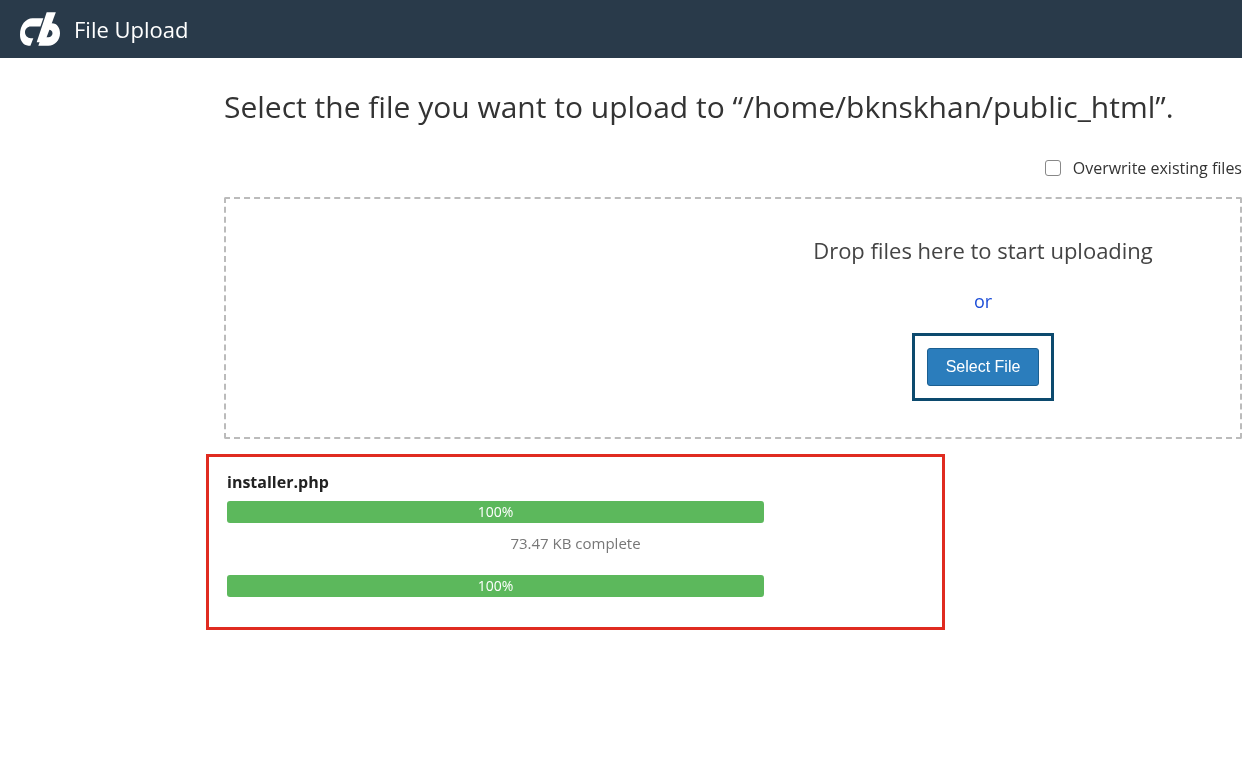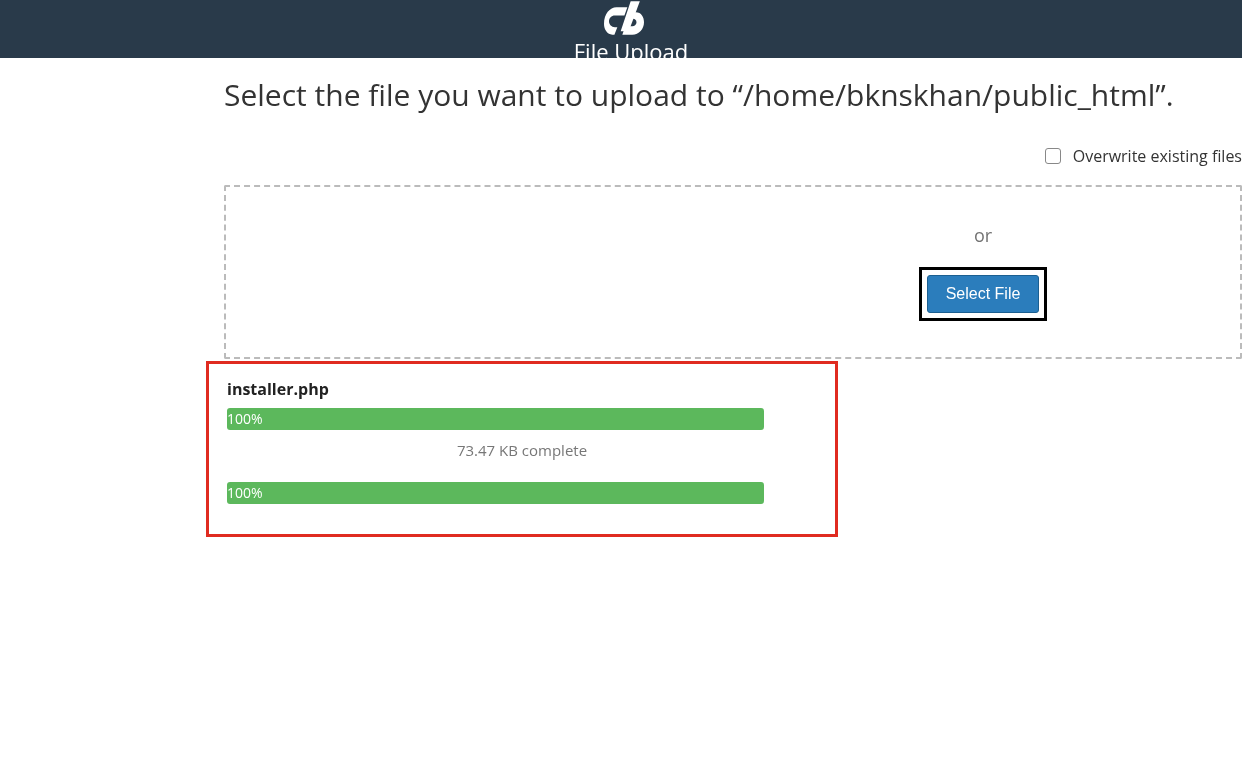--- a/index.html
+++ b/index.html
@@ -13,41 +13,40 @@
       color: #333;
       width: 1242px;
     }
     .header {
       background: #293a4a;
       color: #fff;
       height: 58px;
       display: flex;
       align-items: center;
       padding-left: 20px;
-      flex-direction: column;
     }
     .logo-icon {
       width: 40px;
       height: 36px;
       margin-right: 14px;
       flex-shrink: 0;
     }
     .header-title {
       font-size: 22px;
       font-weight: 400;
     }
     .content {
       padding-left: 224px;
       padding-right: 0;
     }
     .page-heading {
       font-size: 30px;
       font-weight: 400;
       color: #333;
-      margin-top: 16px;
+      margin-top: 28px;
       margin-bottom: 26px;
     }
     .info-box {
       background: #d9edf7;
       border-left: 5px solid #3498db;
       padding: 20px 24px;
       font-size: 16px;
       color: #333;
     }
     .overwrite-row {
@@ -78,60 +77,61 @@
       position: relative;
     }
     .dropzone-text {
       font-size: 22px;
       color: #444;
       margin-bottom: 24px;
       margin-left: 500px;
     }
     .dropzone-or {
       font-size: 18px;
-      color: #737373;
+      color: #1d4ed8;
       margin-bottom: 20px;
       margin-left: 500px;
     }
     .select-file-wrap {
       display: inline-block;
-      border: 3px solid #000000;
-      padding: 5px;
+      border: 3px solid #0c4a6e;
+      padding: 12px;
       margin-left: 500px;
     }
     .select-file-btn {
       background: #2b7dbc;
       color: #fff;
       border: 1px solid #1b5f91;
       border-radius: 3px;
       padding: 9px 18px;
       font-size: 16px;
       cursor: pointer;
     }
     .uploads-wrap {
       border: 3px solid #e02b20;
-      margin-top: 2px;
+      margin-top: 15px;
       padding: 14px 18px 8px 18px;
-      width: 632px;
+      width: 739px;
       margin-left: -18px;
     }
     .upload-item {
       margin-bottom: 22px;
     }
     .upload-filename {
       font-size: 16px;
       font-weight: 700;
       color: #222;
       margin-bottom: 8px;
     }
     .progress-bar {
       background: #5cb85c;
       height: 22px;
       border-radius: 3px;
       width: 537px;
+      text-align: center;
       color: #fff;
       font-size: 14px;
       line-height: 22px;
     }
     .upload-status {
       margin-top: 10px;
       font-size: 15px;
       color: #777;
       text-align: center;
     }
@@ -153,20 +153,21 @@
 <div class="content">
   <h1 class="page-heading">Select the file you want to upload to “/home/bknskhan/public_html”.</h1>
 
 
   <div class="overwrite-row">
     <div class="overwrite-checkbox"></div>
     <label class="overwrite-label">Overwrite existing files</label>
   </div>
 
   <div class="dropzone">
+    <div class="dropzone-text">Drop files here to start uploading</div>
     <div class="dropzone-or">or</div>
     <div class="select-file-wrap">
       <button class="select-file-btn">Select File</button>
     </div>
   </div>
 
   <div class="uploads-wrap">
     <div class="upload-item">
       <div class="upload-filename">installer.php</div>
       <div class="progress-bar">100%</div>

